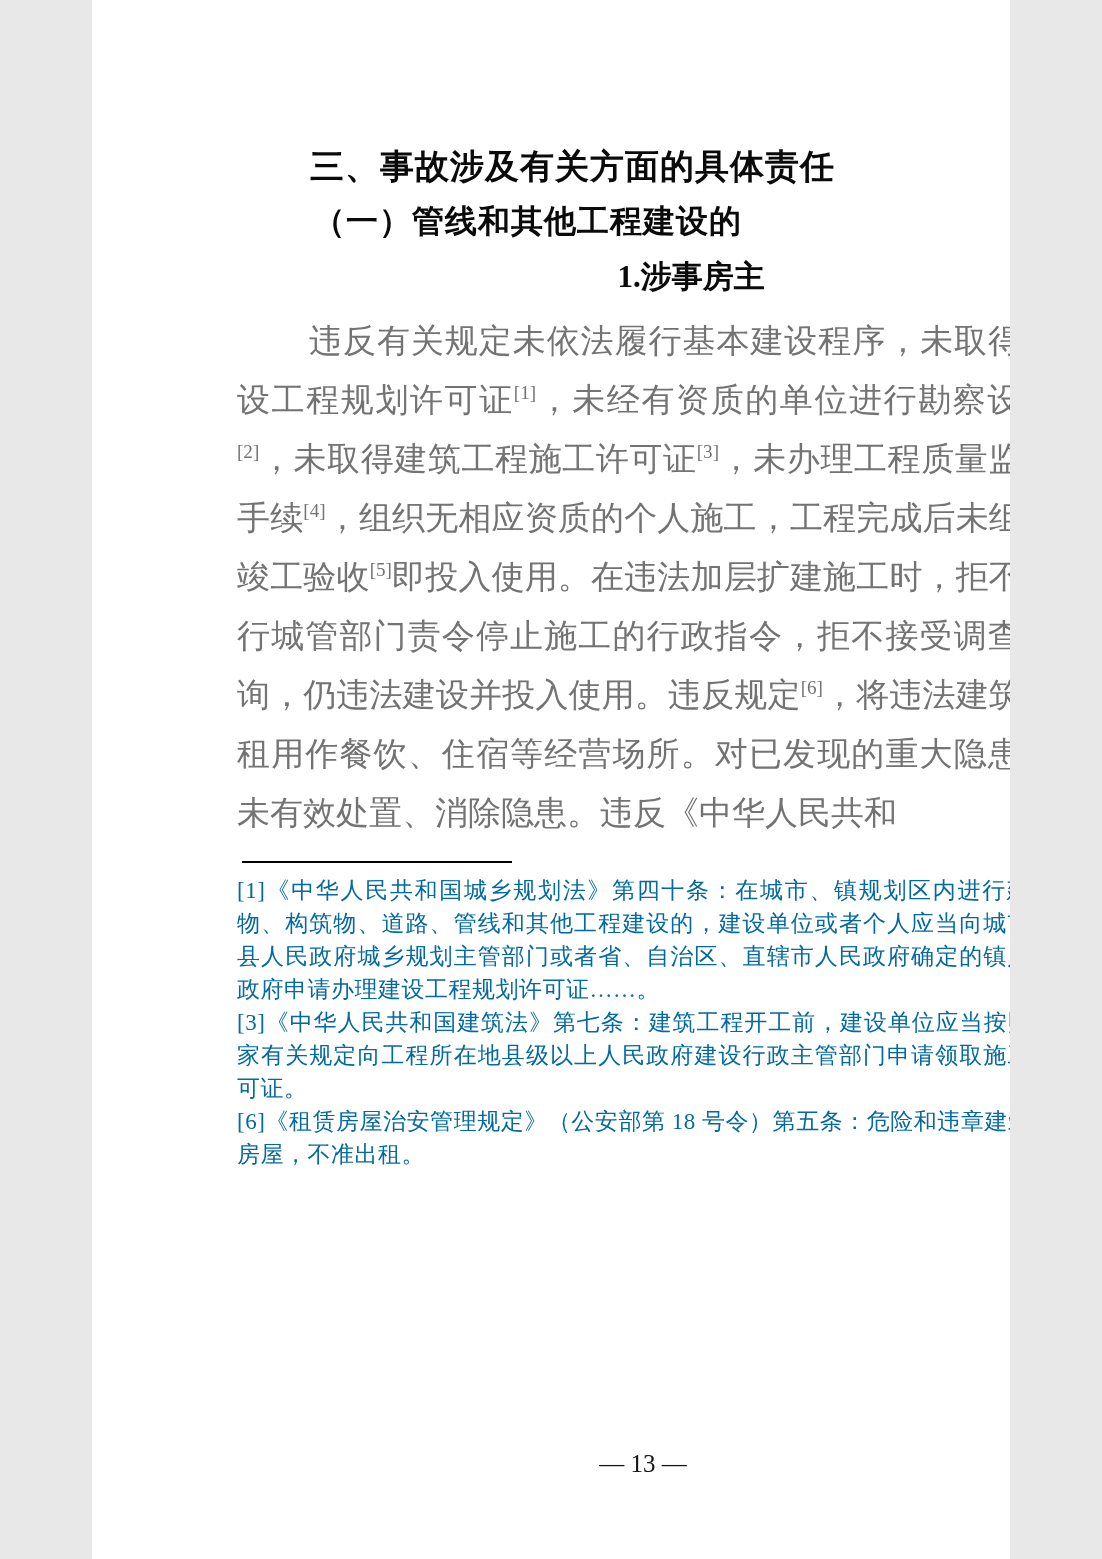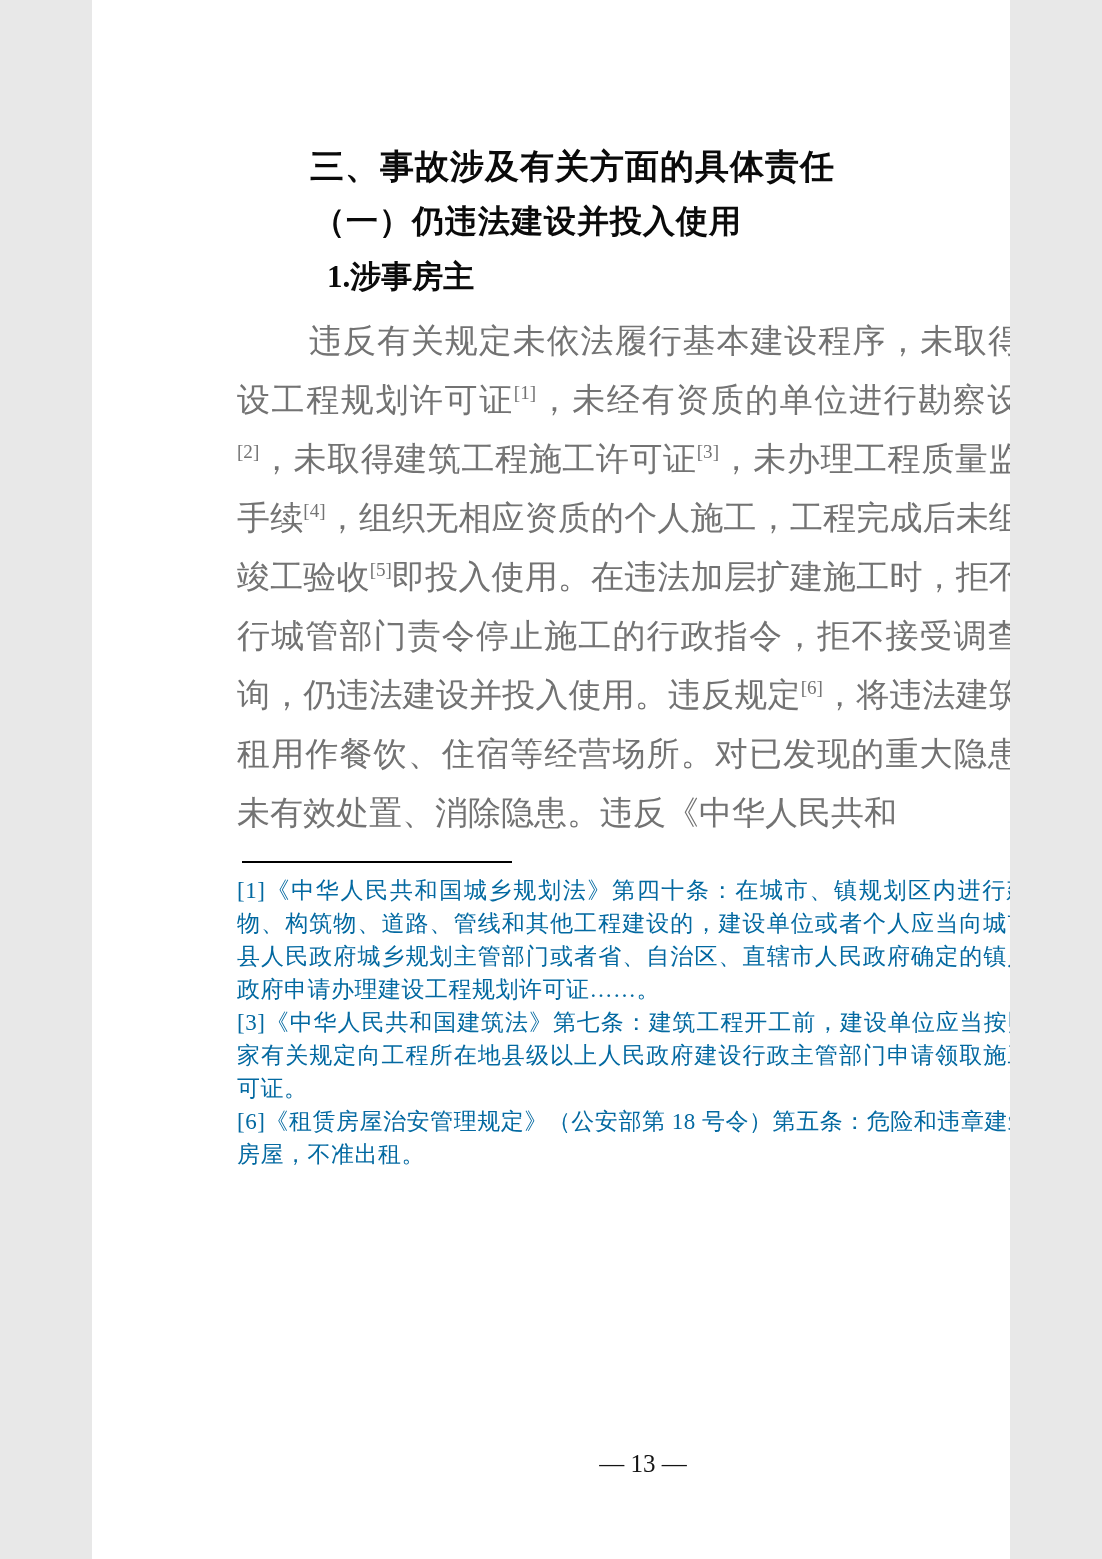--- a/index.html
+++ b/index.html
@@ -42,20 +42,21 @@
     color: #0a0a0a;
   }
   .h3 {
     top: 255px;
     font-family: "Liberation Serif", "DejaVu Serif", serif;
     font-weight: 600;
     font-size: 31px;
     line-height: 44px;
     text-indent: 90px;
     color: #0a0a0a;
+    text-align: center;
   }
   .bodytext {
     top: 312px;
     font-family: "Liberation Serif", "DejaVu Serif", serif;
     font-size: 33px;
     line-height: 59px;
     text-align: justify;
     color: #737373;
   }
   .bodytext p {
@@ -98,21 +99,21 @@
     color: #141414;
   }
 </style>
 </head>
 <body>
 
 <div class="page">
 
   <div class="content h1">三、事故涉及有关方面的具体责任</div>
 
-  <div class="content h2">（一）仍违法建设并投入使用</div>
+  <div class="content h2">（一）管线和其他工程建设的</div>
 
   <div class="content h3">1.涉事房主</div>
 
   <div class="content bodytext">
     <p><span>违反有关规定未依法履行基本建设程序，未取得建设工程规划许可证</span><sup>[1]</sup><span>，未经有资质的单位进行勘察设计</span><sup>[2]</sup><span>，未取得建筑工程施工许可证</span><sup>[3]</sup><span>，未办理工程质量监督手续</span><sup>[4]</sup><span>，组织无相应资质的个人施工，工程完成后未组织竣工验收</span><sup>[5]</sup><span>即投入使用。在违法加层扩建施工时，拒不执行城管部门责令停止施工的行政指令，拒不接受调查问询，仍违法建设并投入使用。违反规定</span><sup>[6]</sup><span>，将违法建筑出租用作餐饮、住宿等经营场所。对已发现的重大隐患，未有效处置、消除隐患。违反《中华人民共和</span></p>
   </div>
 
   <div class="footnote-sep"></div>
 
   <div class="content footnotes">

